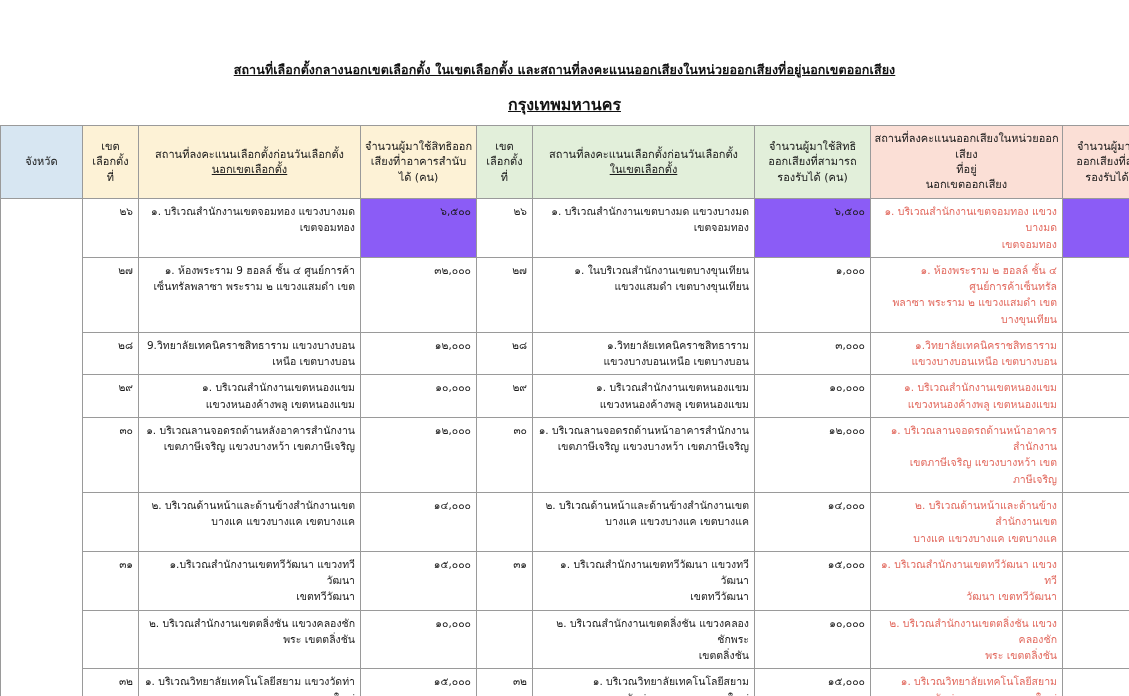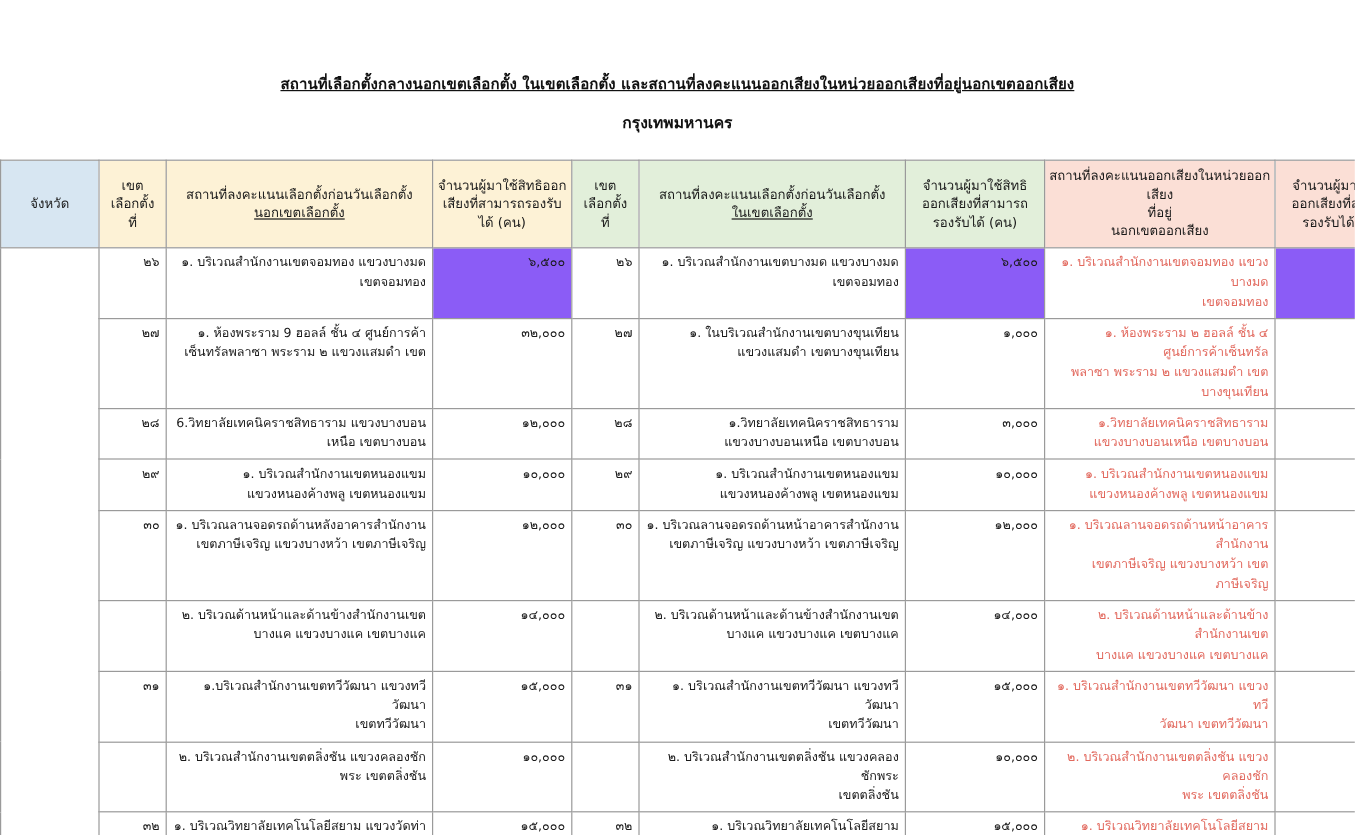--- a/index.html
+++ b/index.html
@@ -27,25 +27,26 @@
     font-size: 12.5px;
     font-weight: 600;
     text-decoration: underline;
     margin: 0;
     padding-top: 48px;
     letter-spacing: 0.1px;
     color: #111;
   }
   .doc-subtitle {
     text-align: center;
-    font-size: 13px;
+    font-size: 16px;
     font-weight: 600;
+    text-decoration: underline;
     margin: 0;
     padding-top: 12px;
-    padding-bottom: 20px;
+    padding-bottom: 8px;
     color: #111;
   }
   table.main {
     border-collapse: collapse;
     margin: 0 auto;
     width: 1078px;
     table-layout: fixed;
   }
   table.main th, table.main td {
     border: 1px solid #9a9a9a;
@@ -134,21 +135,21 @@
           <div>เขต</div>
           <div>เลือกตั้ง</div>
           <div>ที่</div>
         </th>
         <th class="h-cream">
           <div>สถานที่ลงคะแนนเลือกตั้งก่อนวันเลือกตั้ง</div>
           <div class="u">นอกเขตเลือกตั้ง</div>
         </th>
         <th class="h-cream">
           <div>จำนวนผู้มาใช้สิทธิออก</div>
-          <div>เสียงที่สามารถรองรับ</div>
+          <div>เสียงที่าอาคารสำนับ</div>
           <div>ได้ (คน)</div>
         </th>
         <th class="h-green">
           <div>เขต</div>
           <div>เลือกตั้ง</div>
           <div>ที่</div>
         </th>
         <th class="h-green">
           <div>สถานที่ลงคะแนนเลือกตั้งก่อนวันเลือกตั้ง</div>
           <div class="u">ในเขตเลือกตั้ง</div>
@@ -206,21 +207,21 @@
           <td class="num">๑,๐๐๐</td>
           <td class="place red">
             <div>๑. ห้องพระราม ๒ ฮอลล์ ชั้น ๔ ศูนย์การค้าเซ็นทรัล</div>
             <div>พลาซา พระราม ๒ แขวงแสมดำ เขตบางขุนเทียน</div>
           </td>
           <td class="num">๓๒,๐๐๐</td>
         </tr>
         <tr>
           <td class="zone">๒๘</td>
           <td class="place">
-            <div>6.วิทยาลัยเทคนิคราชสิทธาราม แขวงบางบอน</div>
+            <div>9.วิทยาลัยเทคนิคราชสิทธาราม แขวงบางบอน</div>
             <div>เหนือ เขตบางบอน</div>
           </td>
           <td class="num">๑๒,๐๐๐</td>
           <td class="zone">๒๘</td>
           <td class="place">
             <div>๑.วิทยาลัยเทคนิคราชสิทธาราม</div>
             <div>แขวงบางบอนเหนือ เขตบางบอน</div>
           </td>
           <td class="num">๓,๐๐๐</td>
           <td class="place red">

